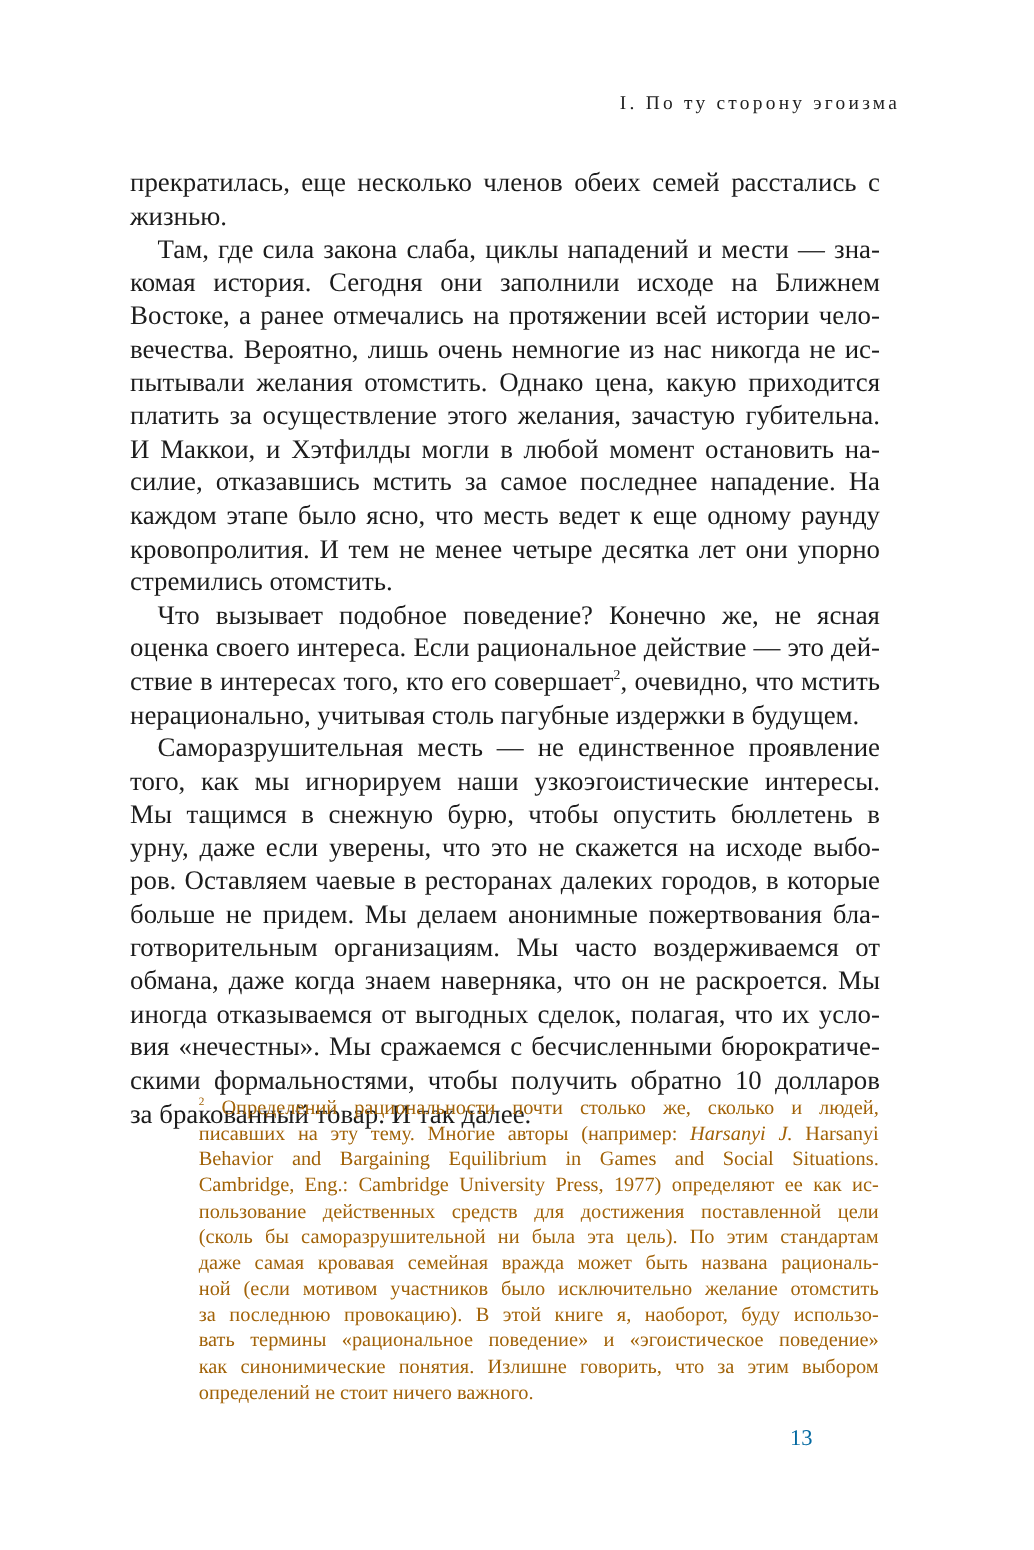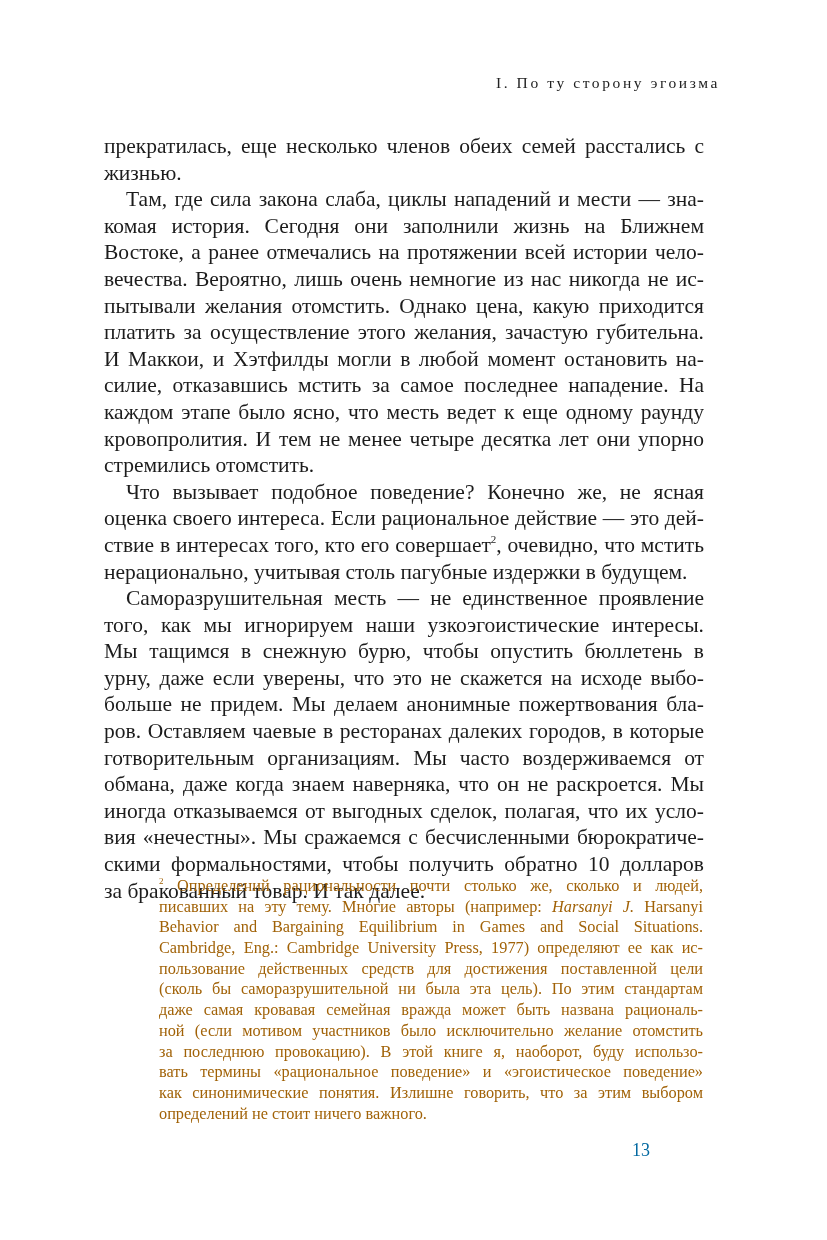--- a/index.html
+++ b/index.html
@@ -39,40 +39,40 @@
 </head>
 <body>
 
 <div class="page">
   <div class="running-head">I. По ту сторону эгоизма</div>
 
   <div class="body-text" id="body-text">
       <div class="line"><span>прекратилась, еще несколько членов обеих семей расстались с</span></div>
       <div class="line last"><span>жизнью.</span></div>
       <div class="line indent"><span>Там, где сила закона слаба, циклы нападений и мести — зна-</span></div>
-      <div class="line"><span>комая история. Сегодня они заполнили жизнь на Ближнем</span></div>
+      <div class="line"><span>комая история. Сегодня они заполнили исходе на Ближнем</span></div>
       <div class="line"><span>Востоке, а ранее отмечались на протяжении всей истории чело-</span></div>
       <div class="line"><span>вечества. Вероятно, лишь очень немногие из нас никогда не ис-</span></div>
       <div class="line"><span>пытывали желания отомстить. Однако цена, какую приходится</span></div>
       <div class="line"><span>платить за осуществление этого желания, зачастую губительна.</span></div>
       <div class="line"><span>И Маккои, и Хэтфилды могли в любой момент остановить на-</span></div>
       <div class="line"><span>силие, отказавшись мстить за самое последнее нападение. На</span></div>
       <div class="line"><span>каждом этапе было ясно, что месть ведет к еще одному раунду</span></div>
       <div class="line"><span>кровопролития. И тем не менее четыре десятка лет они упорно</span></div>
       <div class="line last"><span>стремились отомстить.</span></div>
       <div class="line indent"><span>Что вызывает подобное поведение? Конечно же, не ясная</span></div>
       <div class="line"><span>оценка своего интереса. Если рациональное действие — это дей-</span></div>
       <div class="line"><span>ствие в интересах того, кто его совершает</span><sup>2</sup><span>, очевидно, что мстить</span></div>
       <div class="line last"><span>нерационально, учитывая столь пагубные издержки в будущем.</span></div>
       <div class="line indent"><span>Саморазрушительная месть — не единственное проявление</span></div>
       <div class="line"><span>того, как мы игнорируем наши узкоэгоистические интересы.</span></div>
       <div class="line"><span>Мы тащимся в снежную бурю, чтобы опустить бюллетень в</span></div>
       <div class="line"><span>урну, даже если уверены, что это не скажется на исходе выбо-</span></div>
+      <div class="line"><span>ров. Оставляем чаевые в ресторанах далеких городов, в которые</span></div>
       <div class="line"><span>больше не придем. Мы делаем анонимные пожертвования бла-</span></div>
-      <div class="line"><span>ров. Оставляем чаевые в ресторанах далеких городов, в которые</span></div>
       <div class="line"><span>готворительным организациям. Мы часто воздерживаемся от</span></div>
       <div class="line"><span>обмана, даже когда знаем наверняка, что он не раскроется. Мы</span></div>
       <div class="line"><span>иногда отказываемся от выгодных сделок, полагая, что их усло-</span></div>
       <div class="line"><span>вия «нечестны». Мы сражаемся с бесчисленными бюрократиче-</span></div>
       <div class="line"><span>скими формальностями, чтобы получить обратно 10 долларов</span></div>
       <div class="line last"><span>за бракованный товар. И так далее.</span></div>
     </div>
 
   <div class="footnotes" id="footnotes">
       <div class="fn-line"><sup>2</sup><span> Определений рациональности почти столько же, сколько и людей,</span></div>

